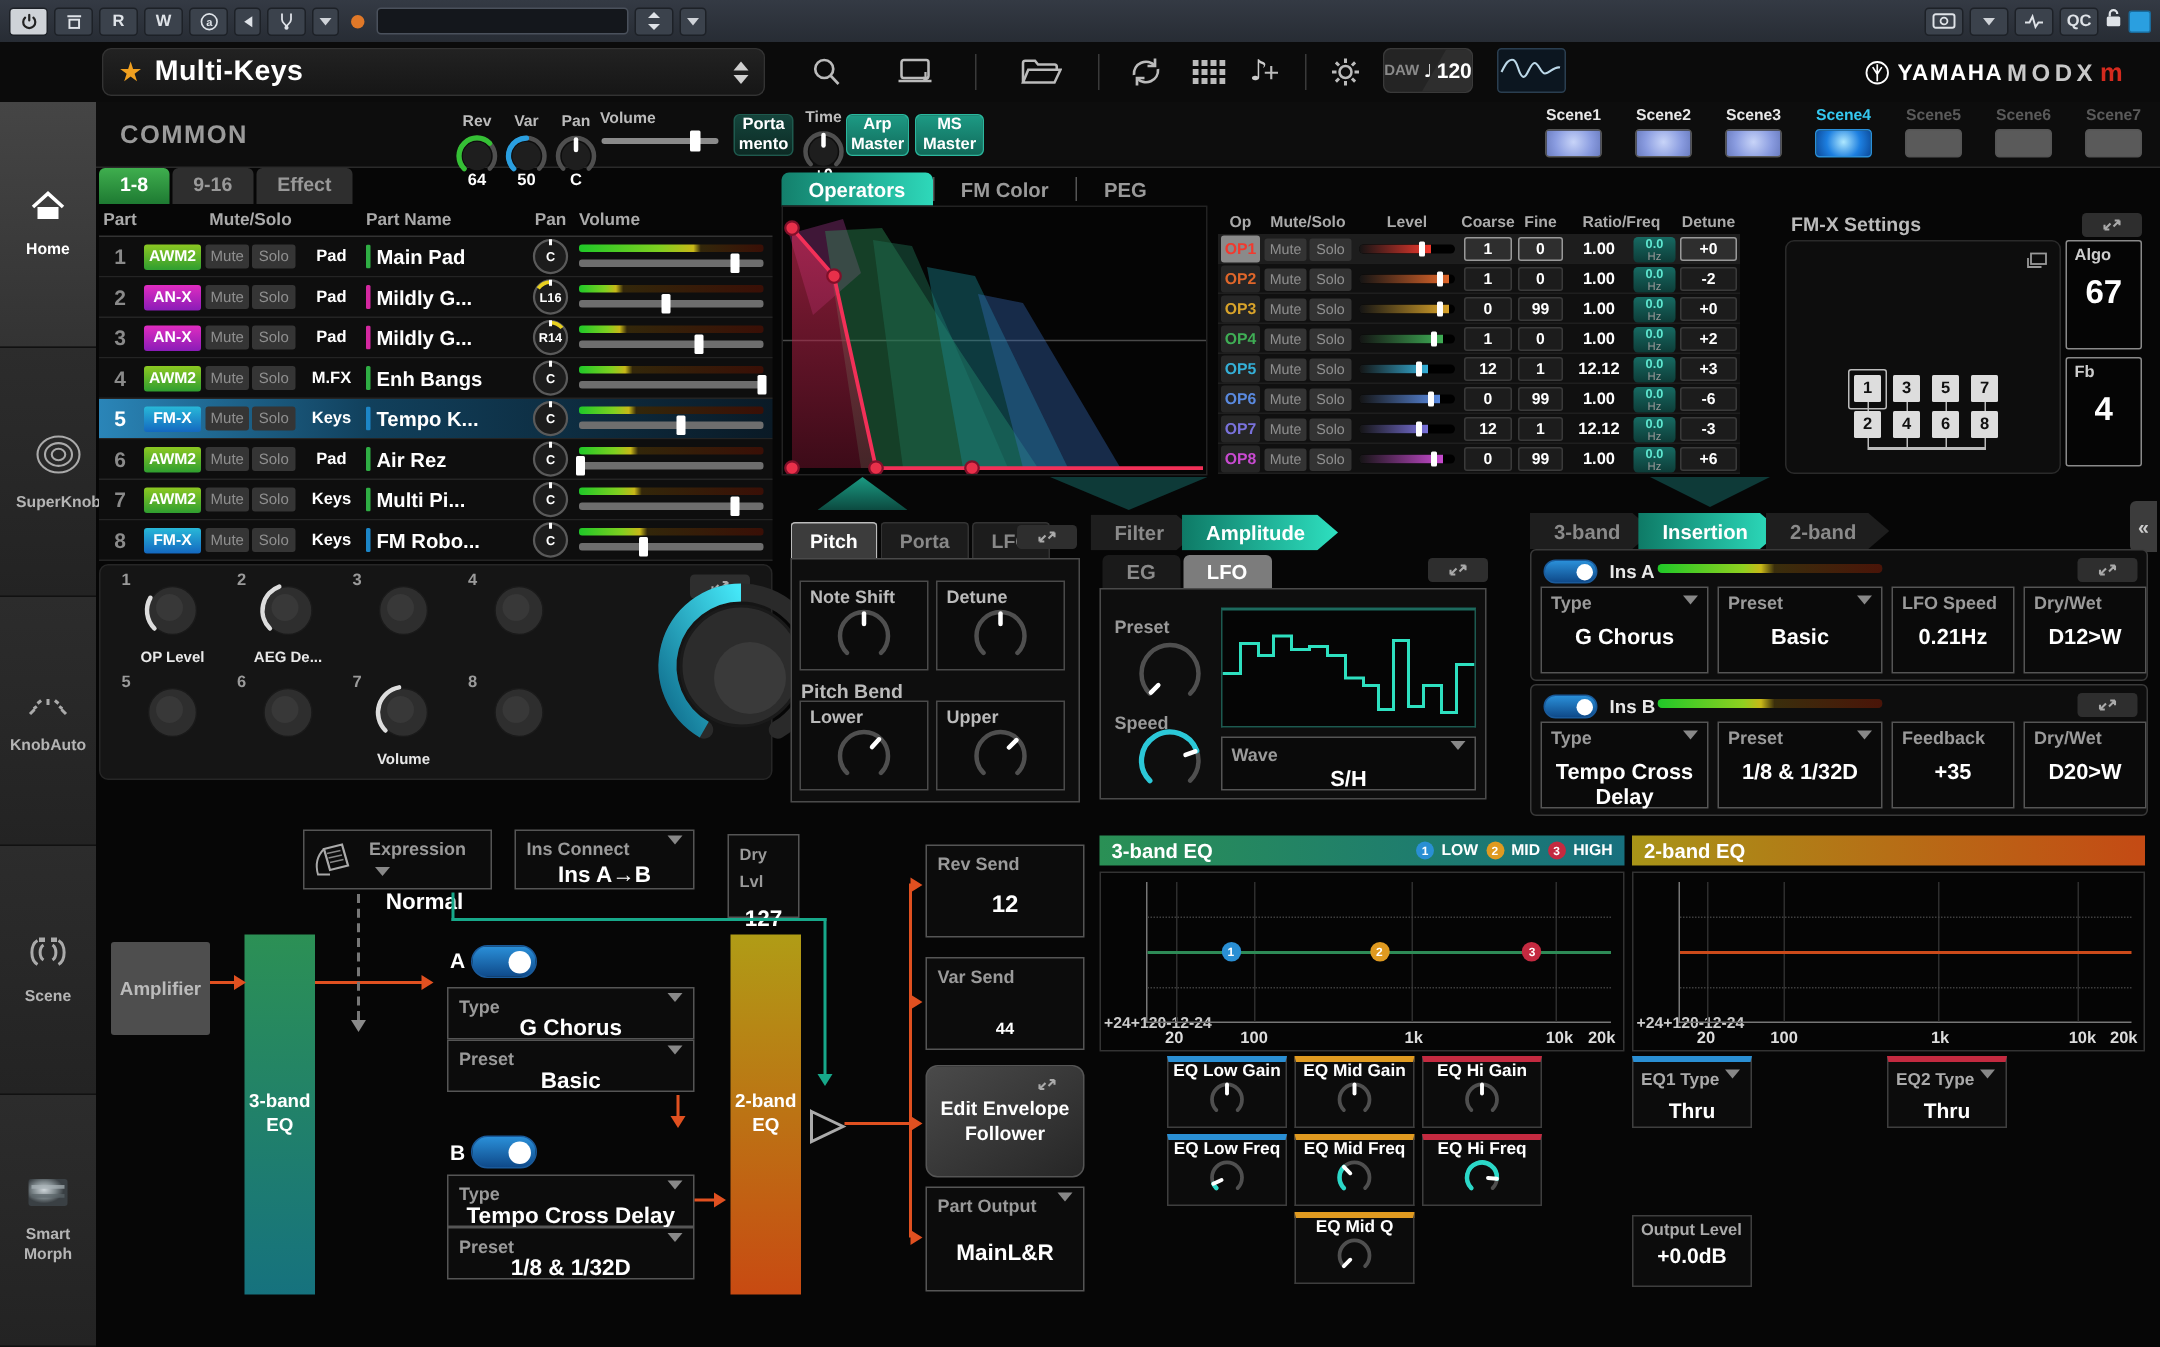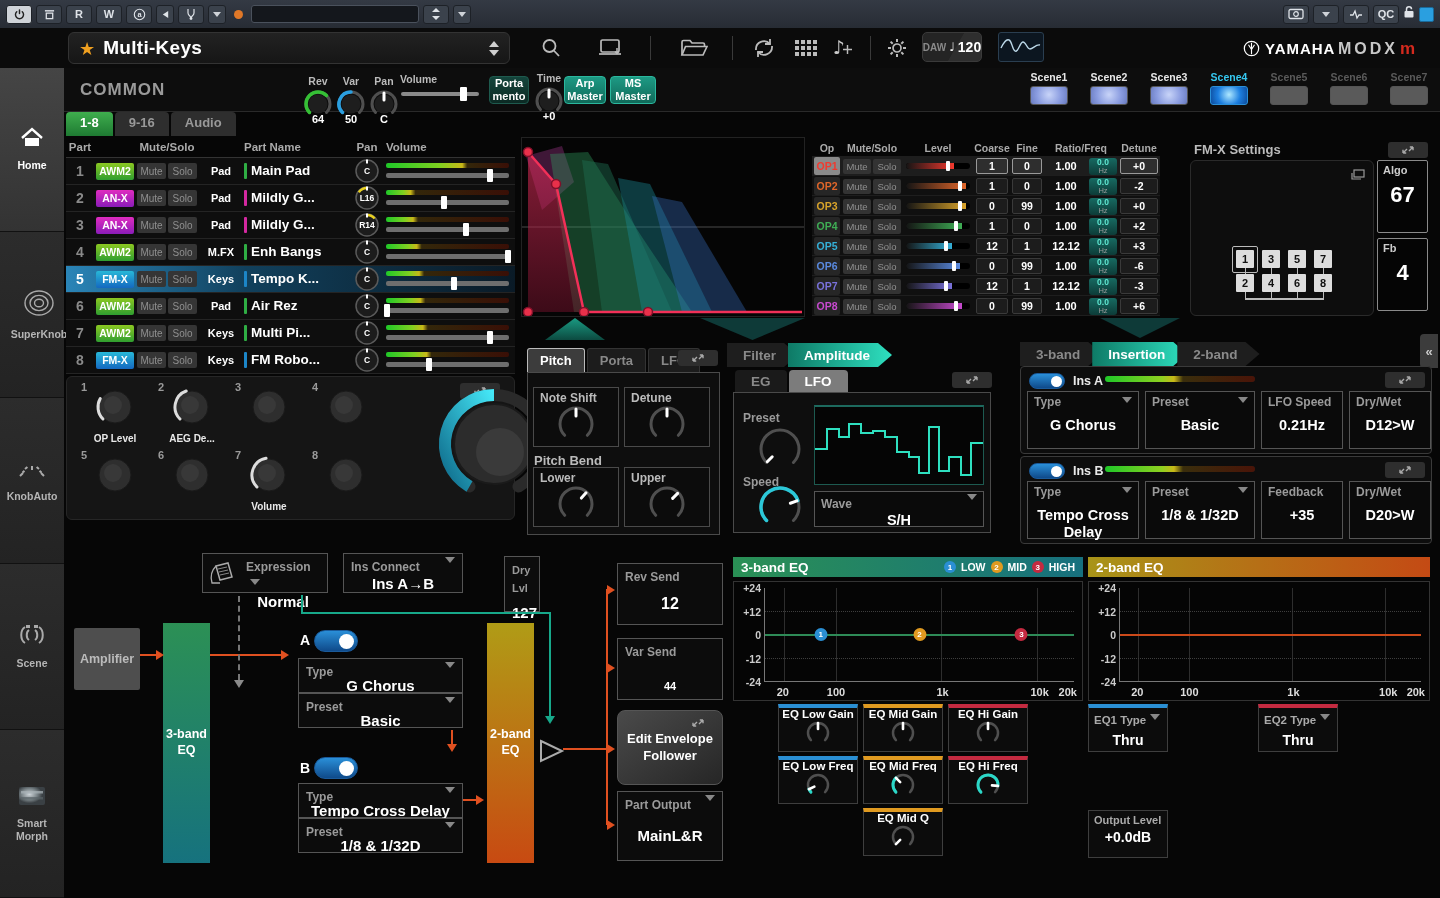--- a/index.html
+++ b/index.html
@@ -75,21 +75,21 @@
 .prow{height:27px;border-bottom:1px solid #242424;background:#0e0e0e}
 .prow.sel{background:linear-gradient(90deg,#2a85b8 0%,#11405c 40%,#0a1a26 100%)}
 .pnum{color:#8a8a8a;font-size:14px;font-weight:bold;text-align:center}
 .prow.sel .pnum{color:#fff}
 .badge{margin:0 2px;height:17px;border-radius:2px;color:#fff;font-size:10.5px;font-weight:bold;display:flex;align-items:center;justify-content:center}
 .badge.awm2{background:linear-gradient(#8cc822,#2f9e30)}
 .badge.anx{background:linear-gradient(#e02cc0,#8a1cb8)}
 .badge.fmx{background:linear-gradient(#28b8d8,#1468c0)}
 .msbtn{margin:0 1px;height:16px;border-radius:2px;background:#353535;color:#8f8f8f;font-size:10px;display:flex;align-items:center;justify-content:center}
 .pcat{color:#fff;font-size:11px;font-weight:bold;text-align:center}
-.pname{display:flex;align-items:flex-start;gap:4px;overflow:hidden}
+.pname{display:flex;align-items:center;gap:4px;overflow:hidden}
 .nbar{width:3px;height:16px;border-radius:1px;flex:none}
 .pname b{color:#fff;font-size:13.5px;white-space:nowrap}
 .panknob{position:relative;width:26px;height:26px;margin:0 auto}
 .panval{position:absolute;left:0;top:8px;width:100%;text-align:center;color:#fff;font-size:8.5px;font-weight:bold}
 .pvol{position:relative;height:100%;margin-right:6px}
 .pmeter{position:absolute;left:0;right:0;top:5px;height:5px;border-radius:2px}
 .ptrack{position:absolute;left:0;right:0;top:15px;height:5px;background:#6e6e6e;border-radius:2px}
 .phandle{position:absolute;top:-4px;width:6px;height:13px;background:#fff;border-radius:1px}
 
 .knobpanel{position:absolute;left:66px;top:376px;width:449px;height:144px;background:#151515;border:1px solid #262626;border-radius:6px}
@@ -184,21 +184,21 @@
 
 .eqhead{position:absolute;height:20px;display:flex;align-items:center;padding:0 8px;color:#fff;font-size:13.5px;font-weight:bold}
 .eqhead.g3{left:733px;top:557px;width:350px;background:linear-gradient(90deg,#2a9055,#17707e)}
 .eqhead.g2{left:1088px;top:557px;width:342px;background:linear-gradient(90deg,#a89418,#c44a14)}
 .eqlegend{margin-left:auto;display:flex;align-items:center;gap:5px;font-size:10.5px}
 .legnum{width:12px;height:12px;border-radius:50%;color:#fff;font-size:8px;font-weight:bold;display:flex;align-items:center;justify-content:center}
 .eqgraph{position:absolute;height:120px;background:#050505;border:1px solid #333}
 .eqgraph.g3{left:733px;top:581px;width:350px}
 .eqgraph.g2{left:1088px;top:581px;width:342px}
 .plot{position:absolute;left:30px;top:6px;right:8px;bottom:18px;border-left:1px solid #777;border-bottom:1px solid #777}
-.ytick{position:absolute;left:2px;top:0;bottom:12px;width:25px;display:flex;flex-direction:column;justify-content:space-between;align-items:flex-end;color:#ccc;font-size:10.5px;font-weight:bold}
+.ytick{position:absolute;left:2px;top:0;bottom:12px;width:25px;display:flex;align-items:flex-end;color:#ccc;font-size:10.5px;font-weight:bold}
 .xtick{position:absolute;color:#ddd;font-size:11px;font-weight:bold;transform:translateX(-50%)}
 .vgrid{position:absolute;top:0;bottom:0;width:1px;background:#2e2e2e}
 .hdot{position:absolute;left:0;right:0;border-top:1px dotted #3e3e3e}
 .cline{position:absolute;left:0;right:0;height:2px;top:calc(50% - 1px)}
 .banddot{position:absolute;top:calc(50% - 7px);width:13px;height:13px;border-radius:50%;color:#fff;font-size:8px;font-weight:bold;display:flex;align-items:center;justify-content:center;transform:translateX(-50%)}
 .eqknobs{position:absolute;left:778px;top:704px;display:grid;grid-template-columns:repeat(3,85px);grid-auto-rows:52px;gap:0}
 .eqk{position:relative;width:80px;height:48px;background:#0c0c0c;border:1px solid #3e3e3e;border-top:4px solid #888;text-align:center}
 .eqk .el{color:#fff;font-size:11.5px;font-weight:bold}
 .typebox{position:absolute;width:80px;height:48px;background:#0c0c0c;border:1px solid #3e3e3e;border-top:4px solid #888;padding:2px 5px}
 .typebox .tl{color:#aaa;font-size:11.5px;font-weight:bold;white-space:nowrap}
@@ -492,21 +492,21 @@
           <div class="sclabel">Scene8</div>
           <div class="scbtn"></div>
         </div>
       </div>
   </div>
 
   <div class="partpanel">
     <div class="ptabs" id="part-tabs">
         <span class="ptab active">1-8</span>
         <span class="ptab">9-16</span>
-        <span class="ptab">Audio</span>
+        <span class="ptab">Effect</span>
       </div>
     <div class="phead">
       <span style="grid-column:1;text-align:center">Part</span>
       <span style="grid-column:3/5;text-align:center">Mute/Solo</span>
       <span style="grid-column:6">Part Name</span>
       <span style="grid-column:7;text-align:center">Pan</span>
       <span style="grid-column:8">Volume</span>
     </div>
     <div id="part-rows">
         <div class="prow">
@@ -759,20 +759,27 @@
               <stop offset="1" stop-color="#45e8f8"></stop>
             </linearGradient>
           </defs>
           <path d="M34.50,101.44 A49,49 0 1 1 83.50,101.44" stroke="#2a2a2a" stroke-width="12" fill="none" stroke-linecap="round"></path>
           <path d="M34.50,101.44 A49,49 0 0 1 59.00,10.00" stroke="url(#skg)" stroke-width="12" fill="none"></path>
           <circle cx="59" cy="59" r="40" fill="#2c2c2c" stroke="#1a1a1a" stroke-width="2"></circle>
           <circle cx="65" cy="67" r="24" fill="#3a3a3a"></circle>
         </svg></span>
   </div>
 
+  <div class="optabs" id="op-tabs">
+      <span class="optab active">Operators</span>
+      <i class="optabdiv"></i>
+      <span class="optab">FM Color</span>
+      <i class="optabdiv"></i>
+      <span class="optab">PEG</span>
+    </div>
   <div class="envgraph">
     <svg width="282" height="178" viewBox="0 0 282 178">
       <defs>
           <linearGradient id="redg" x1="0" y1="0" x2="0" y2="1">
             <stop offset="0" stop-color="#f03060"></stop>
             <stop offset="1" stop-color="#6a1028"></stop>
           </linearGradient>
         </defs>
       <line x1="0" y1="89" x2="282" y2="89" stroke="#4a4a4a" stroke-width="1"></line>
       <polygon points="4,18 40,8 52,44 20,72" fill="#7a2a6a" opacity="0.5"></polygon>
@@ -1178,21 +1185,21 @@
         <path d="M10 7l9-2M11 10l9-2M12 13l9-2" stroke="#888" stroke-width="1"></path>
         <path d="M8 4C4 8 2 14 4 21h8" fill="none" stroke="#aaa" stroke-width="1.3"></path>
       </svg>
     <div style="margin-left:36px"><span class="rlab">Expression</span><i class="car"></i>
     <div class="rval">Normal</div></div>
   </div>
   <div class="rbox" style="left:343px;top:553px;width:120px;height:40px">
     <span class="rlab">Ins Connect</span><i class="car" style="float:right"></i>
     <div class="rval">Ins A→B</div>
   </div>
-  <div class="rbox" style="left:504px;top:556px;width:36px;height:56px">
+  <div class="rbox" style="left:485px;top:556px;width:48px;height:56px">
     <span class="rlab" style="font-size:11px">Dry Lvl</span>
     <div class="rval" style="margin-top:8px">127</div>
   </div>
 
   <div style="position:absolute;left:74px;top:628px;width:66px;height:62px;background:#4e4e4e;border-radius:2px;display:flex;align-items:center;justify-content:center;color:#bbb;font-size:12.5px;font-weight:bold">
       <span>Amplifier</span>
     </div>
   <div class="vbar" style="left:163px;top:623px;height:240px;background:linear-gradient(#2c9055,#16727e)">
       <span>3-band EQ</span>
     </div>

